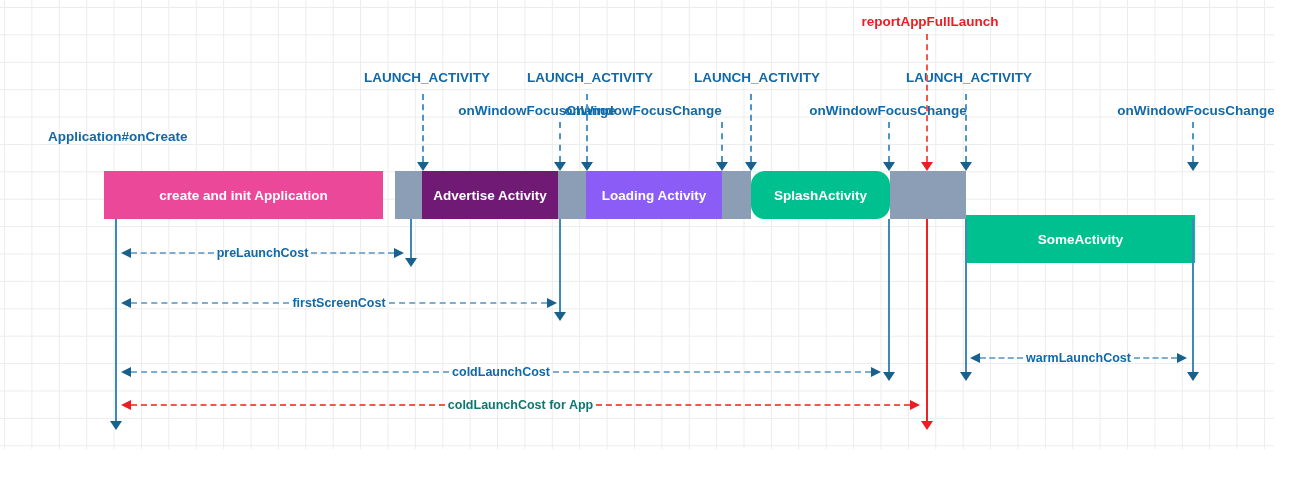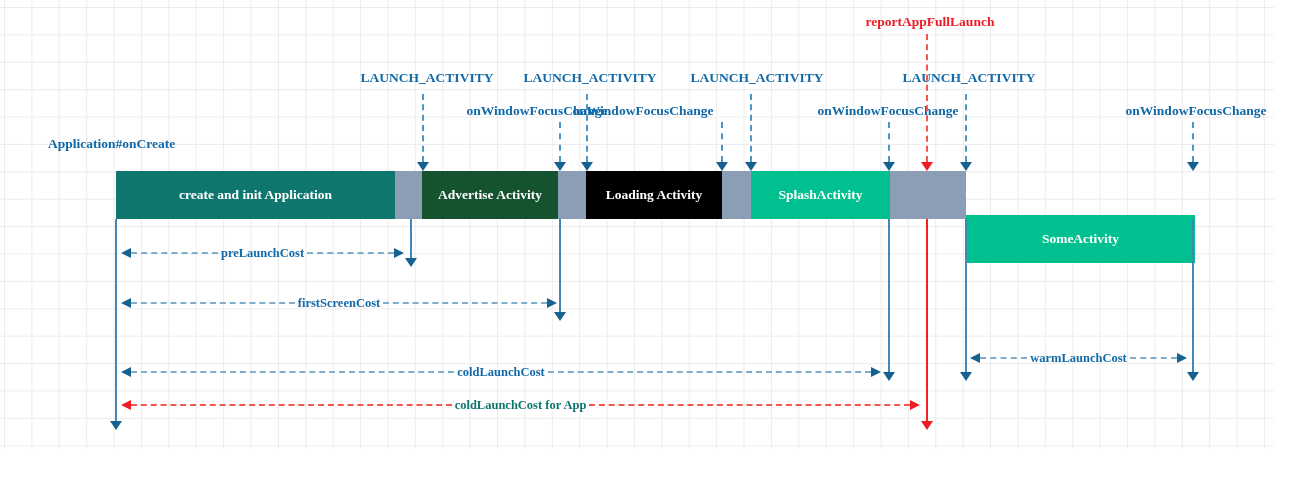--- a/index.html
+++ b/index.html
@@ -1,18 +1,18 @@
 <!DOCTYPE html>
 <html><head>
 <meta charset="utf-8">
 <style>
   html,body{margin:0;padding:0;background:#fff;}
   .canvas{
     position:relative;width:1274px;height:482px;overflow:hidden;
-    background:#fff;font-family:Liberation Serif, serif;
+    background:#fff;font-family:Liberation Sans, sans-serif;
   }
   .grid{
     position:absolute;left:0;top:0;width:1314px;height:449px;
     background-image:
       linear-gradient(to right,#ececec 1px,transparent 1px),
       linear-gradient(to bottom,#ececec 1px,transparent 1px);
     background-size:27.4px 27.4px;
     background-position:4px 7px;
   }
   .bar{
@@ -64,41 +64,41 @@
   <div class="evt" style="left:427px;top:70px;">LAUNCH_ACTIVITY</div>
   <div class="evt" style="left:590px;top:70px;">LAUNCH_ACTIVITY</div>
   <div class="evt" style="left:757px;top:70px;">LAUNCH_ACTIVITY</div>
   <div class="evt" style="left:969px;top:70px;">LAUNCH_ACTIVITY</div>
 
   <div class="evt" style="left:537px;top:103px;">onWindowFocusChange</div>
   <div class="evt" style="left:643px;top:103px;">onWindowFocusChange</div>
   <div class="evt" style="left:888px;top:103px;">onWindowFocusChange</div>
   <div class="evt" style="left:1196px;top:103px;">onWindowFocusChange</div>
 
-  <div class="evt noshift" style="left:48px;top:136px;text-align:right;">Application#onCreate</div>
+  <div class="evt noshift" style="left:48px;top:129px;text-align:right;">Application#onCreate</div>
 
   <div class="vdash" style="left:422px;top:94px;height:68px;"></div>
   <div class="vdash" style="left:586px;top:94px;height:68px;"></div>
   <div class="vdash" style="left:750px;top:94px;height:68px;"></div>
   <div class="vdash" style="left:965px;top:94px;height:68px;"></div>
 
   <div class="vdash" style="left:559px;top:122px;height:40px;"></div>
   <div class="vdash" style="left:721px;top:122px;height:40px;"></div>
   <div class="vdash" style="left:888px;top:122px;height:40px;"></div>
   <div class="vdash" style="left:1192px;top:122px;height:40px;"></div>
 
   <div class="vdash red" style="left:926px;top:34px;height:128px;"></div>
 
-  <div class="bar" style="left: 116px; width: 279px; background: #0f766e;">create and init Application</div>
+  <div class="bar" style="left: 104px; width: 279px; background: #ec4899;">create and init Application</div>
   <div class="bar" style="left: 395px; width: 27px; background: rgb(140, 158, 181);"></div>
-  <div class="bar" style="left: 422px; width: 136px; background: #14532d;">Advertise Activity</div>
+  <div class="bar" style="left: 422px; width: 136px; background: #701a75;">Advertise Activity</div>
   <div class="bar" style="left: 558px; width: 28px; background: rgb(140, 158, 181);"></div>
-  <div class="bar" style="left: 586px; width: 136px; background: #000000;">Loading Activity</div>
+  <div class="bar" style="left: 586px; width: 136px; background: #8b5cf6;">Loading Activity</div>
   <div class="bar" style="left: 722px; width: 29px; background: rgb(140, 158, 181);"></div>
-  <div class="bar" style="left: 751px; width: 139px; background: rgb(0, 192, 144);">SplashActivity</div>
+  <div class="bar" style="left: 751px; width: 139px; background: rgb(0, 192, 144); border-radius: 14px;">SplashActivity</div>
   <div class="bar" style="left: 890px; width: 76px; background: rgb(140, 158, 181);"></div>
   <div class="bar" style="left: 966px; width: 229px; background: rgb(0, 192, 144); margin-top: 44px;">SomeActivity</div>
 
   <div class="vsolid" style="left:115px;top:219px;height:202px;"></div>
   <div class="vsolid" style="left:410px;top:219px;height:39px;"></div>
   <div class="vsolid" style="left:559px;top:219px;height:93px;"></div>
   <div class="vsolid" style="left:888px;top:219px;height:153px;"></div>
   <div class="vsolid" style="left:965px;top:219px;height:153px;"></div>
   <div class="vsolid" style="left:1192px;top:219px;height:153px;"></div>
   <div class="vsolid red" style="left:926px;top:219px;height:202px;"></div>

